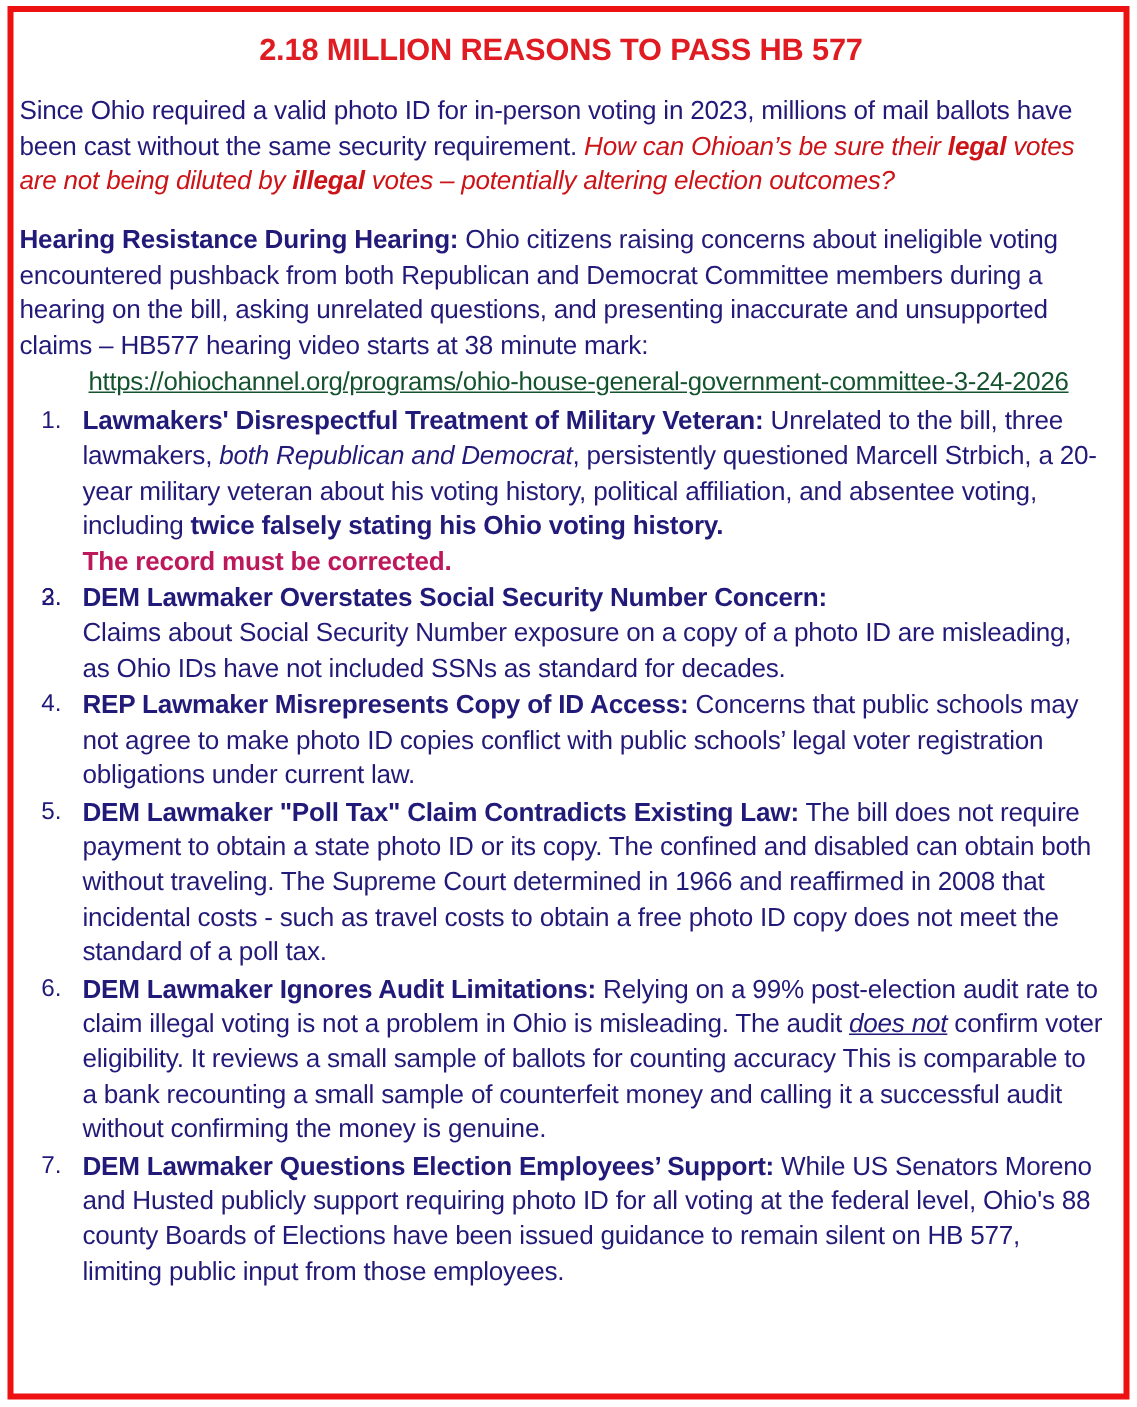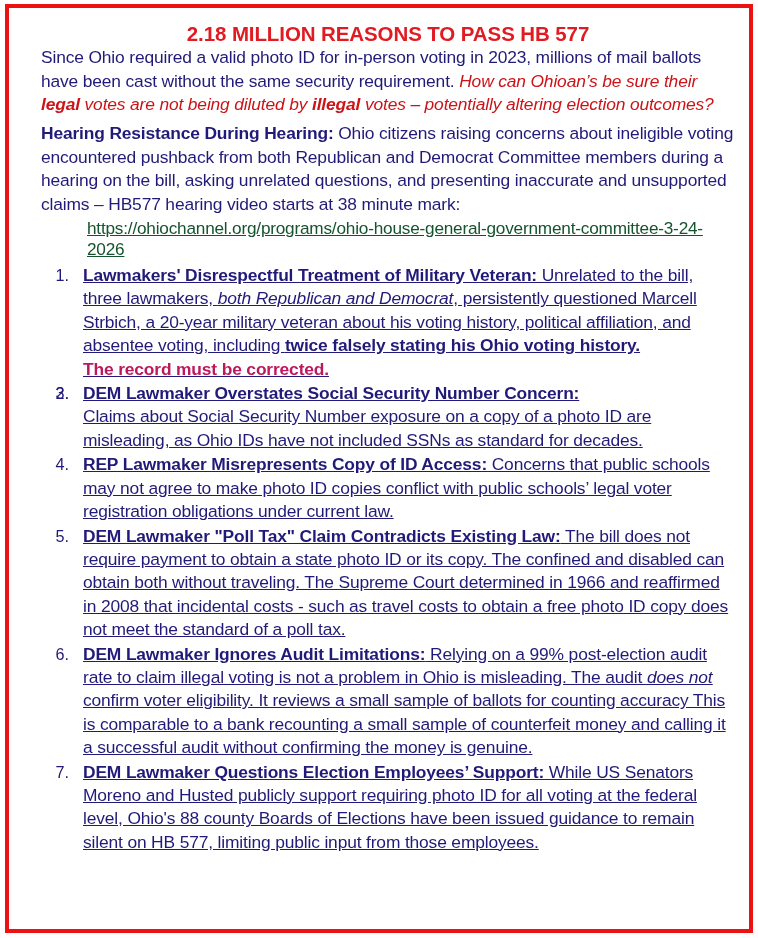--- a/index.html
+++ b/index.html
@@ -19,21 +19,21 @@
     height: 938px;
     padding: 4px 5px 5px 5px;
     background: #ffffff;
   }
   .frame {
     box-sizing: border-box;
     width: 100%;
     height: 100%;
     border: 4px solid #ee1111;
     background: #ffffff;
-    padding: 10px 14px 6px 32px;
+    padding: 10px 14px 6px 4px;
     overflow: hidden;
   }
 
   
   .title-main {
     color: #e01b22;
     font-weight: bold;
     font-size: 20.5px;
     text-align: center;
     letter-spacing: -0.1px;
@@ -48,21 +48,21 @@
     letter-spacing: -0.1px;
     line-height: 1.2;
     margin: 2px 0 8px 0;
   }
 
   
   .para {
     color: #221a78;
     font-size: 17.4px;
     line-height: 1.345;
-    margin: 0 0 2px 0;
+    margin: 16px 0 2px 0;
     letter-spacing: -0.15px;
   }
   .para.intro {
     margin-bottom: 6px;
   }
   .sec-head {
     font-weight: bold;
   }
   .ital { font-style: italic; }
   .bold { font-weight: bold; }
@@ -102,21 +102,20 @@
     text-align: right;
     color: #221a78;
     font-size: 16.2px;
     line-height: 1.45;
   }
   .item-body {
     color: #221a78;
     font-size: 17.4px;
     line-height: 1.345;
     letter-spacing: -0.15px;
-    text-decoration: underline;
   }
   .item-head {
     font-weight: bold;
   }
   .sub-line {
     display: block;
   }
   .ul-space { text-decoration: underline; }
 </style>
 </head>

